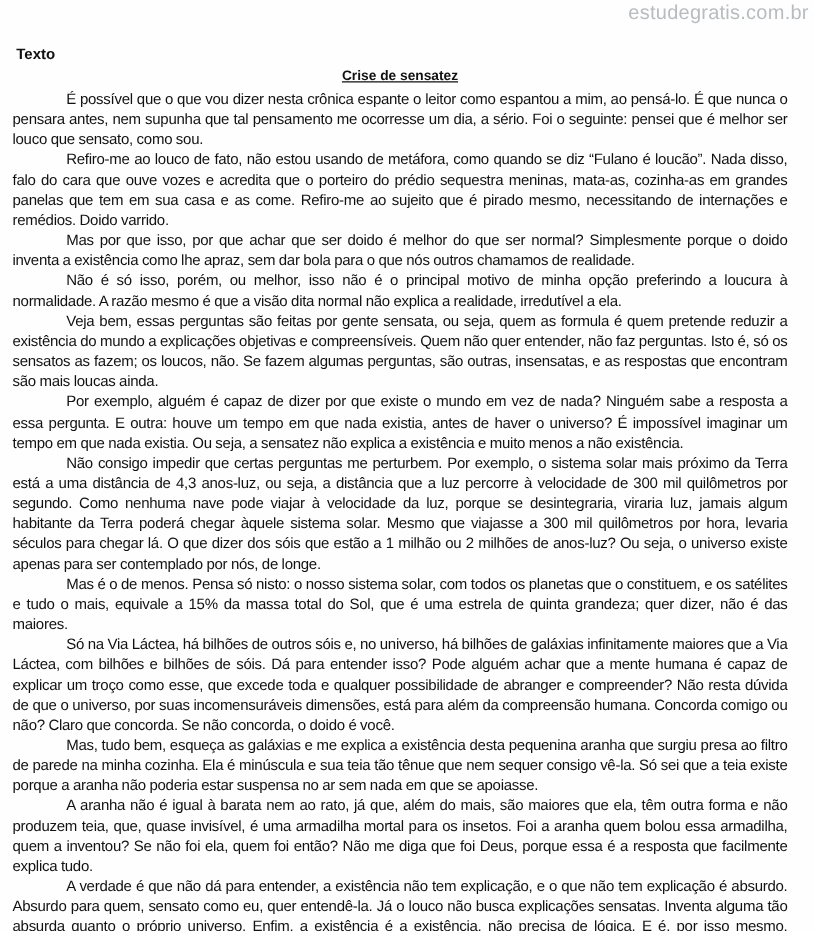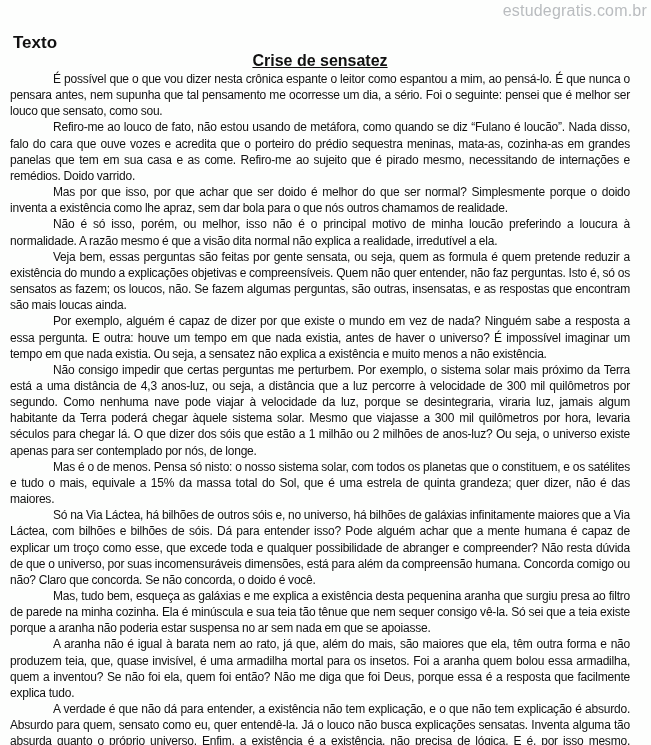--- a/index.html
+++ b/index.html
@@ -24,28 +24,28 @@
       letter-spacing: 0.2px;
     }
     .doc {
       position: absolute;
       left: 10px;
       top: 35px;
       width: 620px;
     }
     .section-label {
       font-weight: bold;
-      font-size: 17px;
+      font-size: 12px;
       line-height: 16px;
       margin: 0 0 2px 3px;
     }
     .title {
       text-align: center;
       font-weight: bold;
-      font-size: 16px;
+      font-size: 11px;
       line-height: 16px;
       text-decoration: underline;
       margin: 0 0 2px 0;
     }
     .para {
       font-size: 12px;
       line-height: 16.15px;
       text-align: justify;
       text-indent: 43px;
       margin: 0;
@@ -58,21 +58,21 @@
 
 <div class="watermark">estudegratis.com.br</div>
 
 <div class="doc">
   <div class="section-label">Texto</div>
   <div class="title">Crise de sensatez</div>
 
   <p class="para">É possível que o que vou dizer nesta crônica espante o leitor como espantou a mim, ao pensá-lo. É que nunca o pensara antes, nem supunha que tal pensamento me ocorresse um dia, a sério. Foi o seguinte: pensei que é melhor ser louco que sensato, como sou.</p>
   <p class="para">Refiro-me ao louco de fato, não estou usando de metáfora, como quando se diz “Fulano é loucão”. Nada disso, falo do cara que ouve vozes e acredita que o porteiro do prédio sequestra meninas, mata-as, cozinha-as em grandes panelas que tem em sua casa e as come. Refiro-me ao sujeito que é pirado mesmo, necessitando de internações e remédios. Doido varrido.</p>
   <p class="para">Mas por que isso, por que achar que ser doido é melhor do que ser normal? Simplesmente porque o doido inventa a existência como lhe apraz, sem dar bola para o que nós outros chamamos de realidade.</p>
-  <p class="para">Não é só isso, porém, ou melhor, isso não é o principal motivo de minha loucão preferindo a loucura à normalidade. A razão mesmo é que a visão dita normal não explica a realidade, irredutível a ela.</p>
+  <p class="para">Não é só isso, porém, ou melhor, isso não é o principal motivo de minha opção preferindo a loucura à normalidade. A razão mesmo é que a visão dita normal não explica a realidade, irredutível a ela.</p>
   <p class="para">Veja bem, essas perguntas são feitas por gente sensata, ou seja, quem as formula é quem pretende reduzir a existência do mundo a explicações objetivas e compreensíveis. Quem não quer entender, não faz perguntas. Isto é, só os sensatos as fazem; os loucos, não. Se fazem algumas perguntas, são outras, insensatas, e as respostas que encontram são mais loucas ainda.</p>
   <p class="para">Por exemplo, alguém é capaz de dizer por que existe o mundo em vez de nada? Ninguém sabe a resposta a essa pergunta. E outra: houve um tempo em que nada existia, antes de haver o universo? É impossível imaginar um tempo em que nada existia. Ou seja, a sensatez não explica a existência e muito menos a não existência.</p>
   <p class="para">Não consigo impedir que certas perguntas me perturbem. Por exemplo, o sistema solar mais próximo da Terra está a uma distância de 4,3 anos-luz, ou seja, a distância que a luz percorre à velocidade de 300 mil quilômetros por segundo. Como nenhuma nave pode viajar à velocidade da luz, porque se desintegraria, viraria luz, jamais algum habitante da Terra poderá chegar àquele sistema solar. Mesmo que viajasse a 300 mil quilômetros por hora, levaria séculos para chegar lá. O que dizer dos sóis que estão a 1 milhão ou 2 milhões de anos-luz? Ou seja, o universo existe apenas para ser contemplado por nós, de longe.</p>
   <p class="para">Mas é o de menos. Pensa só nisto: o nosso sistema solar, com todos os planetas que o constituem, e os satélites e tudo o mais, equivale a 15% da massa total do Sol, que é uma estrela de quinta grandeza; quer dizer, não é das maiores.</p>
   <p class="para">Só na Via Láctea, há bilhões de outros sóis e, no universo, há bilhões de galáxias infinitamente maiores que a Via Láctea, com bilhões e bilhões de sóis. Dá para entender isso? Pode alguém achar que a mente humana é capaz de explicar um troço como esse, que excede toda e qualquer possibilidade de abranger e compreender? Não resta dúvida de que o universo, por suas incomensuráveis dimensões, está para além da compreensão humana. Concorda comigo ou não? Claro que concorda. Se não concorda, o doido é você.</p>
   <p class="para">Mas, tudo bem, esqueça as galáxias e me explica a existência desta pequenina aranha que surgiu presa ao filtro de parede na minha cozinha. Ela é minúscula e sua teia tão tênue que nem sequer consigo vê-la. Só sei que a teia existe porque a aranha não poderia estar suspensa no ar sem nada em que se apoiasse.</p>
   <p class="para">A aranha não é igual à barata nem ao rato, já que, além do mais, são maiores que ela, têm outra forma e não produzem teia, que, quase invisível, é uma armadilha mortal para os insetos. Foi a aranha quem bolou essa armadilha, quem a inventou? Se não foi ela, quem foi então? Não me diga que foi Deus, porque essa é a resposta que facilmente explica tudo.</p>
   <p class="para">A verdade é que não dá para entender, a existência não tem explicação, e o que não tem explicação é absurdo. Absurdo para quem, sensato como eu, quer entendê-la. Já o louco não busca explicações sensatas. Inventa alguma tão absurda quanto o próprio universo. Enfim, a existência é a existência, não precisa de lógica. E é, por isso mesmo, maravilhosa.</p>
 
 </div>

